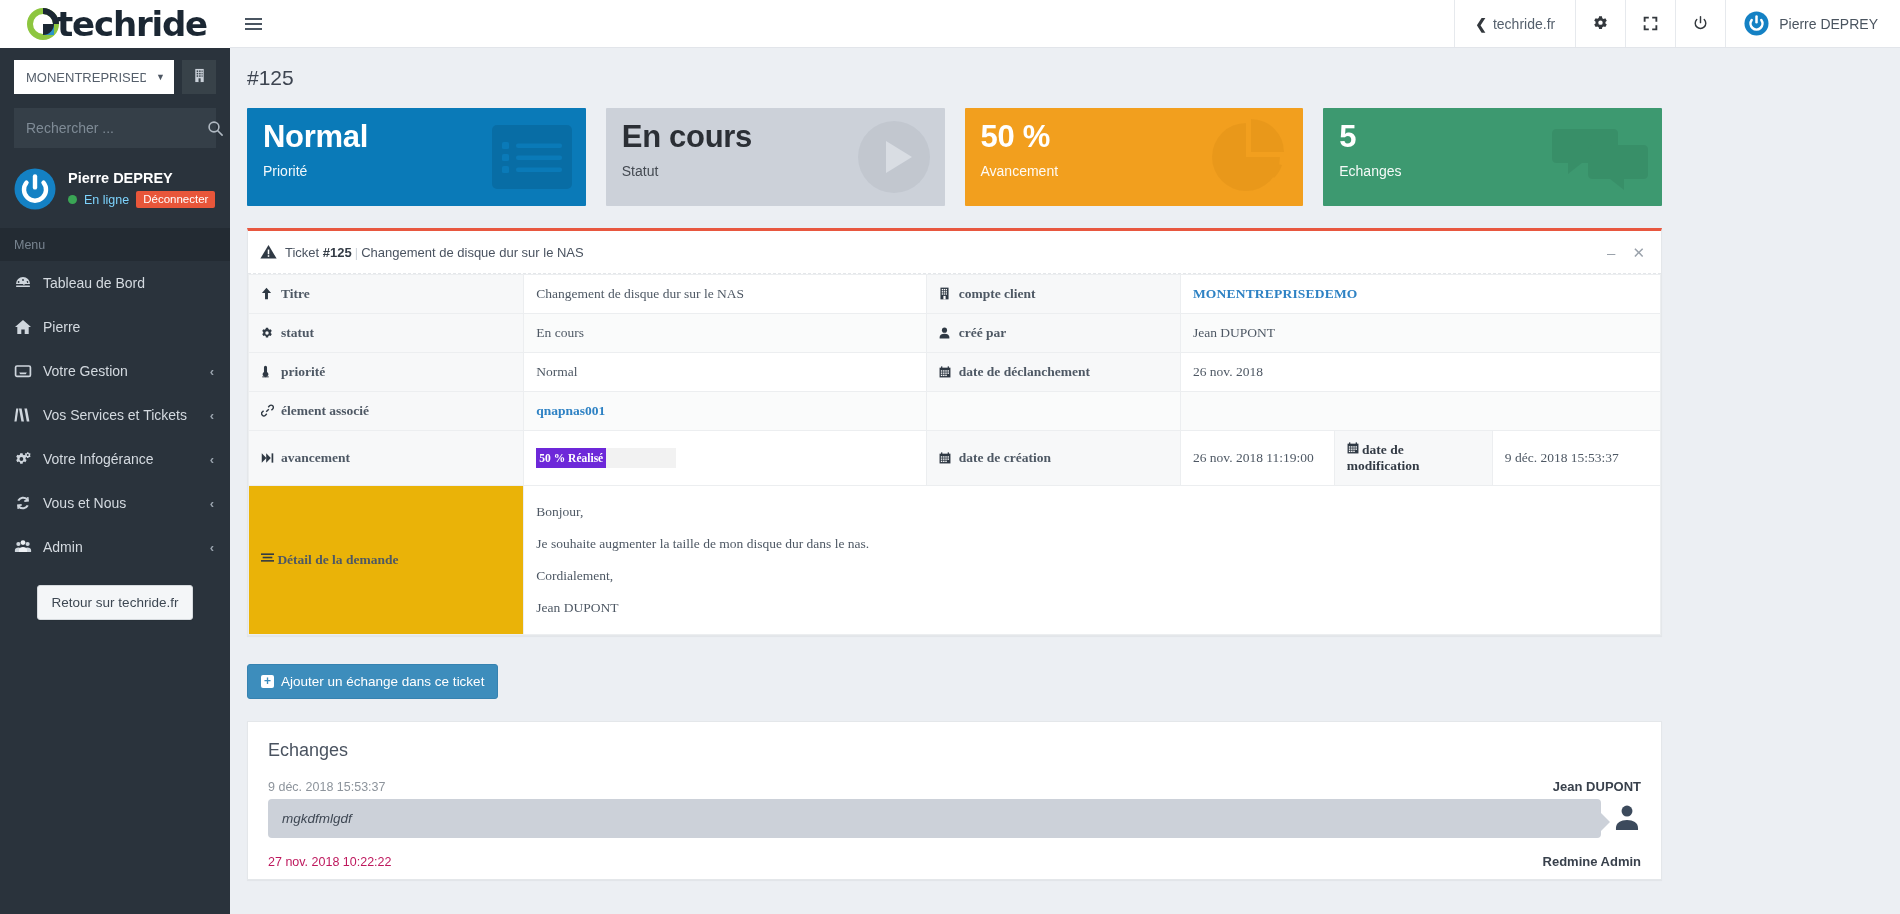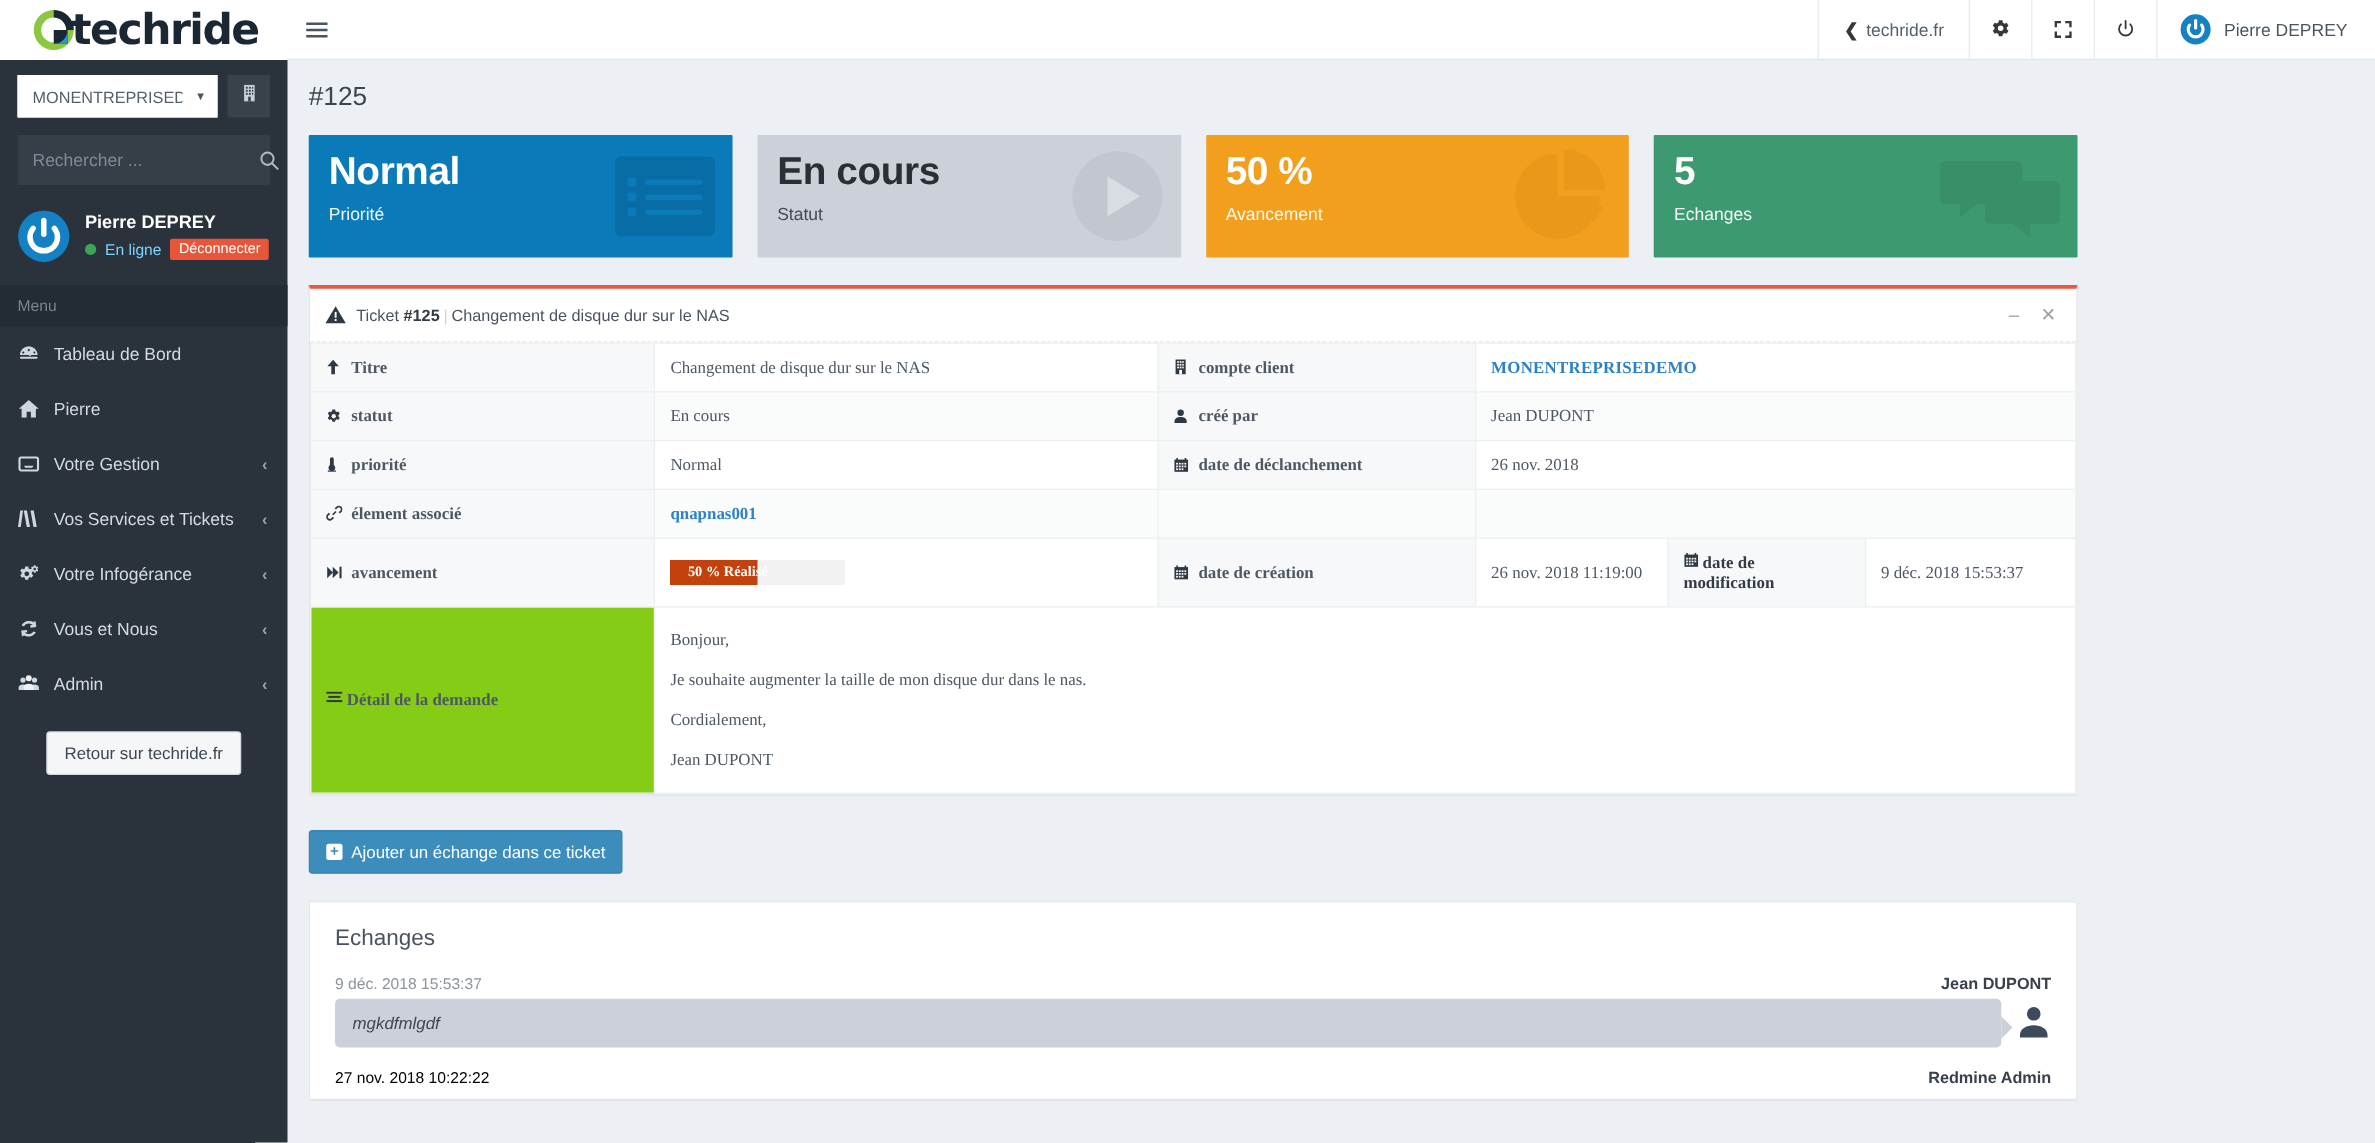--- a/index.html
+++ b/index.html
@@ -176,24 +176,24 @@
   td.val { background: #fff; }
   td.val.alt { background: #fafbfb; }
   a.lnk { color: #2e82c4; text-decoration: none; font-weight: bold; cursor: pointer; }
   a.lnk.sm { font-weight: bold; letter-spacing: .2px; }
   .prog-outer {
     width: 140px; height: 20px; background: #f2f2f2; position: relative;
     overflow: hidden;
   }
   .prog-inner {
     position: absolute; left: 0; top: 0; bottom: 0; width: 50%;
-    background: #c2410c; color: #fff; font-size: 11.5px; font-weight: bold;
-    display: flex; align-items: center; padding-left: 14px; white-space: nowrap;
-  }
-  td.detail-lbl { background: #84cc16; font-weight: bold; color: #333b45; }
+    background: #6d28d9; color: #fff; font-size: 11.5px; font-weight: bold;
+    display: flex; align-items: center; padding-left: 3px; white-space: nowrap;
+  }
+  td.detail-lbl { background: #eab308; font-weight: bold; color: #333b45; }
   .detail-body { padding: 4px 0; }
   .detail-body p { font-size: 13.5px; color: #4e5864; margin: 0 0 16px 0; }
   .detail-body p:last-child { margin-bottom: 0; }
 
   
   #add-ech {
     margin: 28px 0 0 5px; background: #3d8dbc; color: #fff;
     border: 1px solid #3682b0; font-size: 13.5px; padding: 9px 13px;
     border-radius: 3px; cursor: pointer; display: inline-flex;
     align-items: center; gap: 7px;
@@ -219,21 +219,21 @@
     flex: 1 1 auto; background: #ccd1d9; border-radius: 4px;
     padding: 12px 14px; font-style: italic; font-size: 13.5px; color: #3f4854;
     position: relative;
   }
   .bubble:after {
     content: ""; position: absolute; right: -9px; top: 14px;
     border: 9px solid transparent; border-left-color: #ccd1d9; border-right: 0;
   }
   .ech-av { width: 40px; flex: none; display: flex; justify-content: center;
             padding-left: 12px; }
-  .ech-row2-date { font-size: 12.5px; color: #000000; margin-top: 18px; }
+  .ech-row2-date { font-size: 12.5px; color: #be185d; margin-top: 18px; }
 </style>
 </head>
 <body>
 
 <div id="topbar">
 
   <div id="brand">
     <div class="logo-wrap">
       <span class="logo-mark">
         <svg viewBox="0 0 40 40" width="40" height="40">

